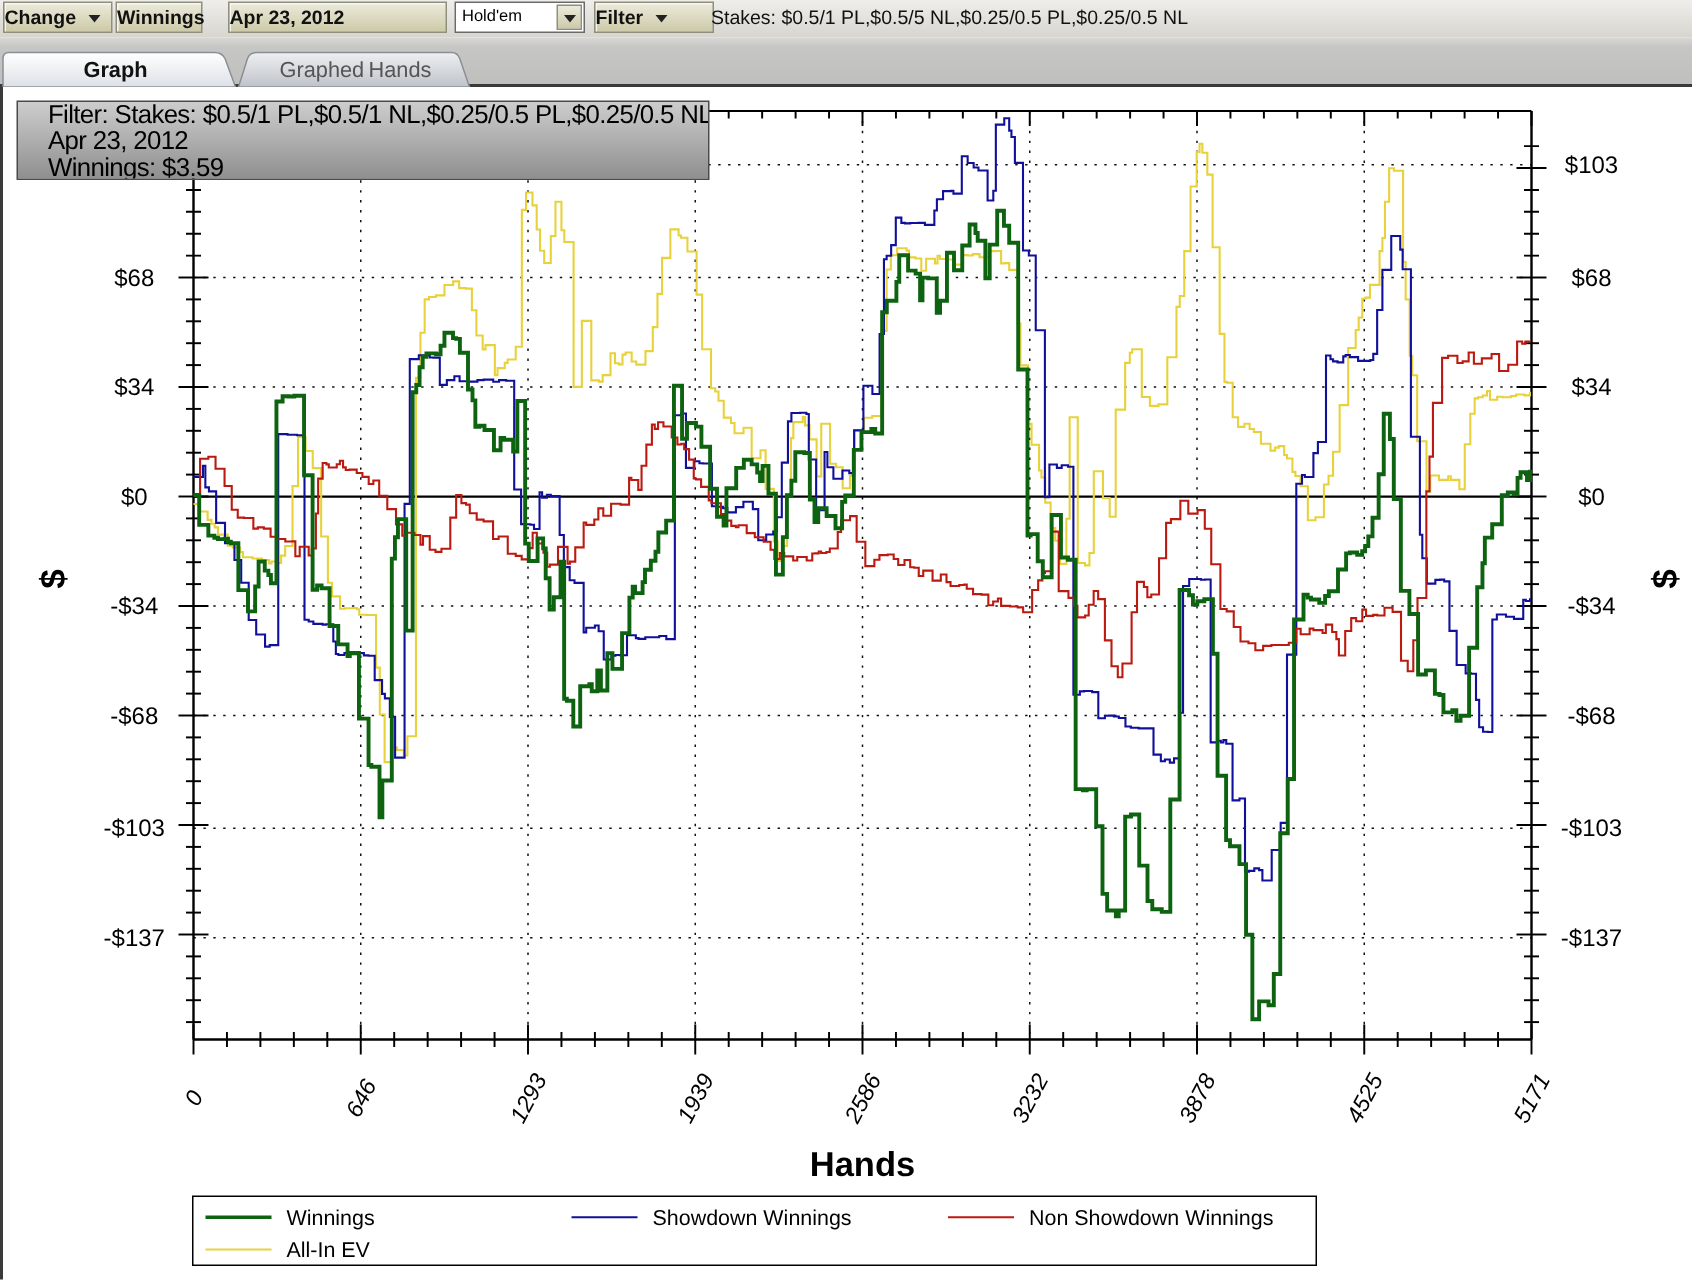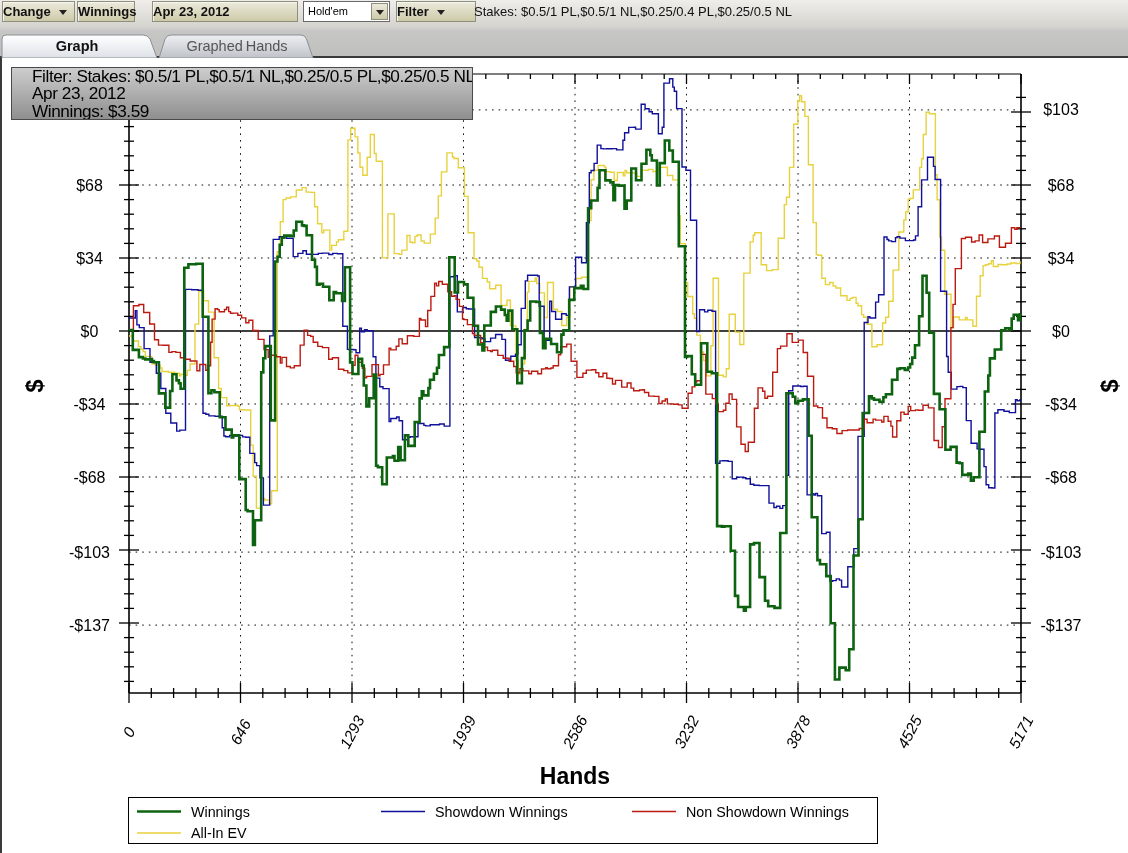--- a/index.html
+++ b/index.html
@@ -21,21 +21,21 @@
 </style></head>
 <body>
 <div id="toolbar">
   <div class="tbtn" style="left:2px;width:73px;">Change<span class="arr"></span></div>
   <div class="tbtn" style="left:77px;width:58px;">Winnings</div>
   <div class="tbtn" style="left:152px;width:146px;">Apr 23, 2012</div>
   <div style="position:absolute;left:303px;top:1px;width:87px;height:21px;border:1px solid #6a6a6a;background:#fff;font-size:11px;line-height:19px;padding-left:4px;">Hold'em<span style="position:absolute;right:1px;top:1px;width:17px;height:17px;border:1px solid #8f8f7d;background:linear-gradient(#eceadb,#cdcaa9);text-align:center;">
         <span class="arr" style="margin-left:0;position:absolute;left:4px;top:6px;"></span>
       </span></div>
   <div class="tbtn" style="left:396px;width:80px;">Filter<span class="arr"></span></div>
-  <div style="position:absolute;left:474px;top:4px;font-size:13px;color:#111;">Stakes: $0.5/1 PL,$0.5/1 NL,$0.25/0.4 PL,$0.25/0.5 NL</div>
+  <div style="position:absolute;left:474px;top:4px;font-size:13px;color:#111;">Stakes: $0.5/1 PL,$0.5/5 NL,$0.25/0.5 PL,$0.25/0.5 NL</div>
 </div>
 <div id="tabstrip">
 <svg width="1128" height="33" style="position:absolute;left:0;top:0;">
   <defs>
     <linearGradient id="tgA" x1="0" y1="0" x2="0" y2="1">
       <stop offset="0" stop-color="#ffffff"></stop>
           <stop offset="1" stop-color="#dde1e7"></stop>
     </linearGradient>
     <linearGradient id="tgB" x1="0" y1="0" x2="0" y2="1">
       <stop offset="0" stop-color="#edeff2"></stop>

